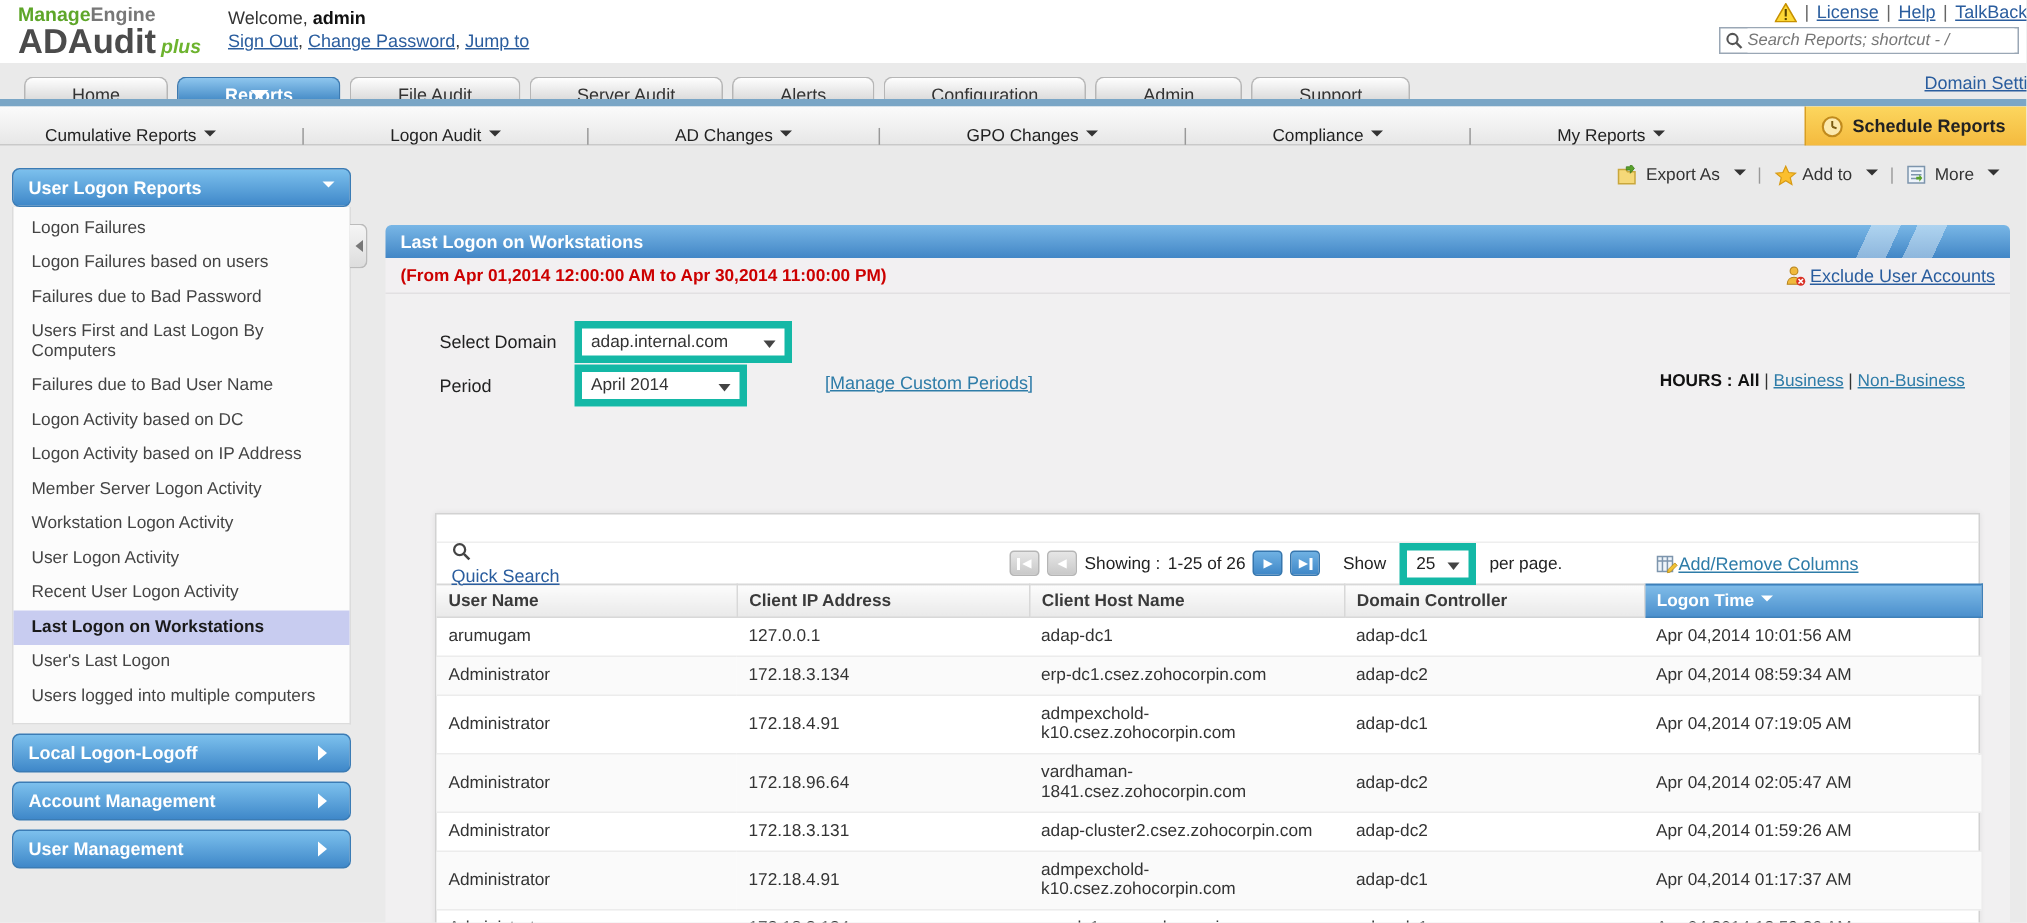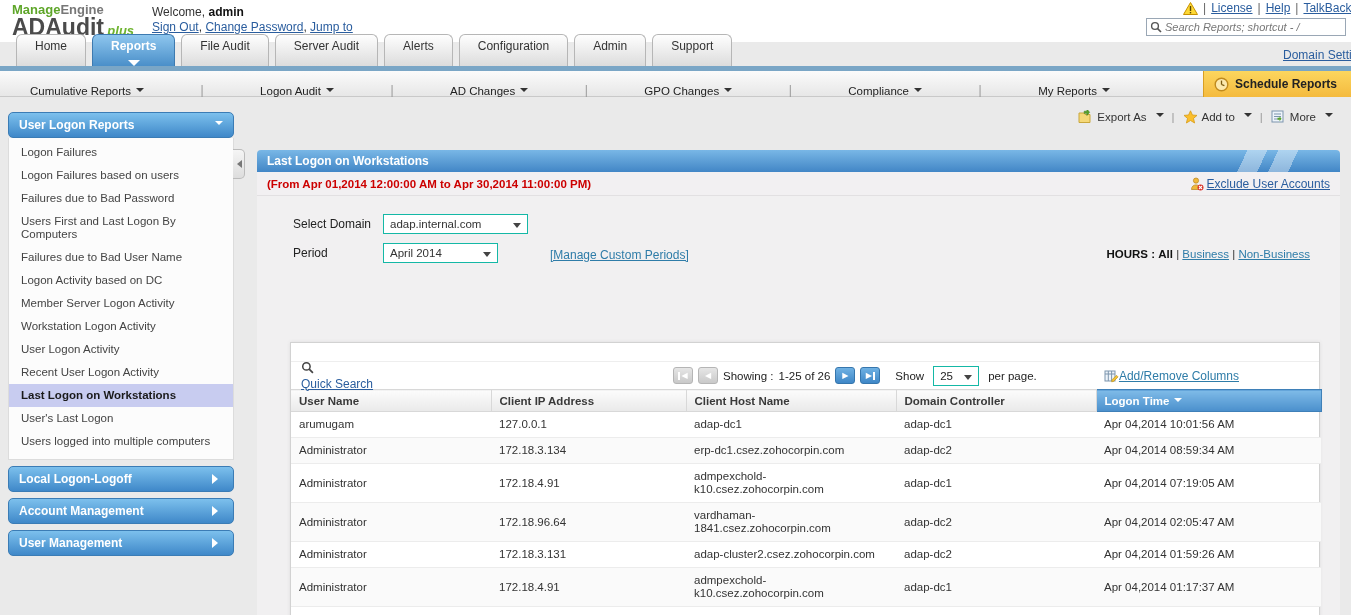--- a/index.html
+++ b/index.html
@@ -20,21 +20,21 @@
   .session-links { position:absolute; left:152px; top:20px; }
   .utility { position:absolute; left:1183px; top:1px; display:flex; align-items:center; gap:5px; white-space:nowrap; }
   .utility .sep { color:#666; text-decoration:none; }
   .searchwrap { position:absolute; left:1146px; top:18px; width:200px; height:18px; border:1px solid #9aa7b5; background:#fff; }
   .searchwrap input { position:absolute; left:18px; top:0; width:178px; height:16px; border:0; outline:0; font-family:"Liberation Sans",sans-serif; font-size:11px; }
   .searchwrap input::placeholder { font-style:italic; color:#777; }
   .searchwrap svg { position:absolute; left:3px; top:2px; }
 
   
   #tabrow { position:absolute; left:0; top:42px; width:1351px; height:24px; padding-left:16px; display:flex; align-items:flex-end; }
-  .tab { position:relative; height:32px; line-height:23px; padding:0 18px; margin-right:6px; background:linear-gradient(#fefefe,#dcdcdc); border:1px solid #b6b6b6; border-bottom:none; border-radius:6px 6px 0 0; color:#333; cursor:pointer; white-space:nowrap; }
+  .tab { position:relative; height:15px; line-height:23px; padding:0 31px; margin-right:6px; background:linear-gradient(#fefefe,#dcdcdc); border:1px solid #b6b6b6; border-bottom:none; border-radius:6px 6px 0 0; color:#333; cursor:pointer; white-space:nowrap; }
   .tab.active { background:linear-gradient(#8ec6ee,#4a8fc9); border-color:#3d7ab0; color:#fff; font-weight:bold; }
   .tab .notch { position:absolute; left:50%; bottom:-6px; margin-left:-6px; width:0; height:0; border:6px solid transparent; border-top:6px solid #fff; z-index:5; }
   #domain-settings { position:absolute; left:1283px; top:48px; white-space:nowrap; }
   #bluebar { position:absolute; left:0; top:66px; width:1351px; height:5px; background:#7aa6c6; }
 
   
   #menubar { position:absolute; left:0; top:71px; width:1351px; height:26px; background:linear-gradient(#fbfbfb,#e7e7e7); border-bottom:1px solid #c9c9c9; }
   #menubar-items { position:absolute; left:30px; top:0; width:1080px; height:26px; display:flex; align-items:flex-end; justify-content:space-between; }
   .menu-item { color:#222; font-size:11.5px; cursor:pointer; white-space:nowrap; }
   .menu-sep { color:#999; }
@@ -66,21 +66,21 @@
   #panel { position:absolute; left:257px; top:53px; width:1083px; height:465px; }
   #panel-title { height:22px; border-radius:4px 4px 0 0; background:linear-gradient(#79b7e6,#4286c6); color:#fff; font-weight:bold; font-size:12px; display:flex; align-items:center; padding:0 10px; position:relative; overflow:hidden; }
   #panel-title .stripes { position:absolute; right:0; top:0; width:130px; height:100%; background:linear-gradient(115deg, transparent 0 34px, rgba(255,255,255,.4) 34px 52px, transparent 52px 62px, rgba(255,255,255,.4) 62px 80px, transparent 80px); }
   #date-bar { height:24px; background:#f2f0f2; border-bottom:1px solid #e2e0e2; display:flex; align-items:center; padding:0 10px; }
   #date-range { color:#cc0000; font-weight:bold; font-size:11.5px; }
   #exclude-link { margin-left:auto; display:flex; align-items:center; gap:3px; }
   #panel-body { position:relative; height:419px; background:#f1f0f1; }
 
   .form-row { position:absolute; left:36px; display:flex; align-items:center; }
   .form-label { width:90px; font-size:12px; color:#222; }
-  .fake-select { position:relative; background:#fff; border:1px solid #14b8a6; padding:3px 22px 3px 6px; font-size:11.5px; cursor:pointer; min-width:120px; }
+  .fake-select { position:relative; background:#fff; border:5px solid #14b8a6; padding:3px 22px 3px 6px; font-size:11.5px; cursor:pointer; min-width:120px; }
   .fake-select::after { content:""; position:absolute; right:6px; top:8px; border:4px solid transparent; border-top:5px solid #444; }
   #manage-periods { position:absolute; left:293px; top:52px; color:#2e7ca8; }
   #hours { position:absolute; right:30px; top:52px; font-size:11.5px; white-space:nowrap; }
   #hours .hlbl { font-weight:bold; color:#111; }
   #hours .hall { font-weight:bold; color:#111; }
   #hours a { color:#2e7ca8; }
 
   
   #card { position:absolute; left:33px; top:146px; width:1030px; height:300px; background:#fff; border:1px solid #d2d2d2; box-shadow:0 0 4px rgba(0,0,0,.08); }
   #card-toolbar { height:28px; margin-top:18px; display:flex; align-items:center; padding:0 10px; border-top:1px solid #eee; }
@@ -180,20 +180,21 @@
       <span>User Logon Reports</span>
       <i class="caret white"></i>
     </div>
     <div id="side-list">
         <div class="side-item">Logon Failures</div>
         <div class="side-item">Logon Failures based on users</div>
         <div class="side-item">Failures due to Bad Password</div>
         <div class="side-item">Users First and Last Logon By Computers</div>
         <div class="side-item">Failures due to Bad User Name</div>
         <div class="side-item">Logon Activity based on DC</div>
+        <div class="side-item">Logon Activity based on IP Address</div>
         <div class="side-item">Member Server Logon Activity</div>
         <div class="side-item">Workstation Logon Activity</div>
         <div class="side-item">User Logon Activity</div>
         <div class="side-item">Recent User Logon Activity</div>
         <div class="side-item selected">Last Logon on Workstations</div>
         <div class="side-item">User's Last Logon</div>
         <div class="side-item">Users logged into multiple computers</div>
       </div>
     <div id="side-sections">
         <div class="side-section">

